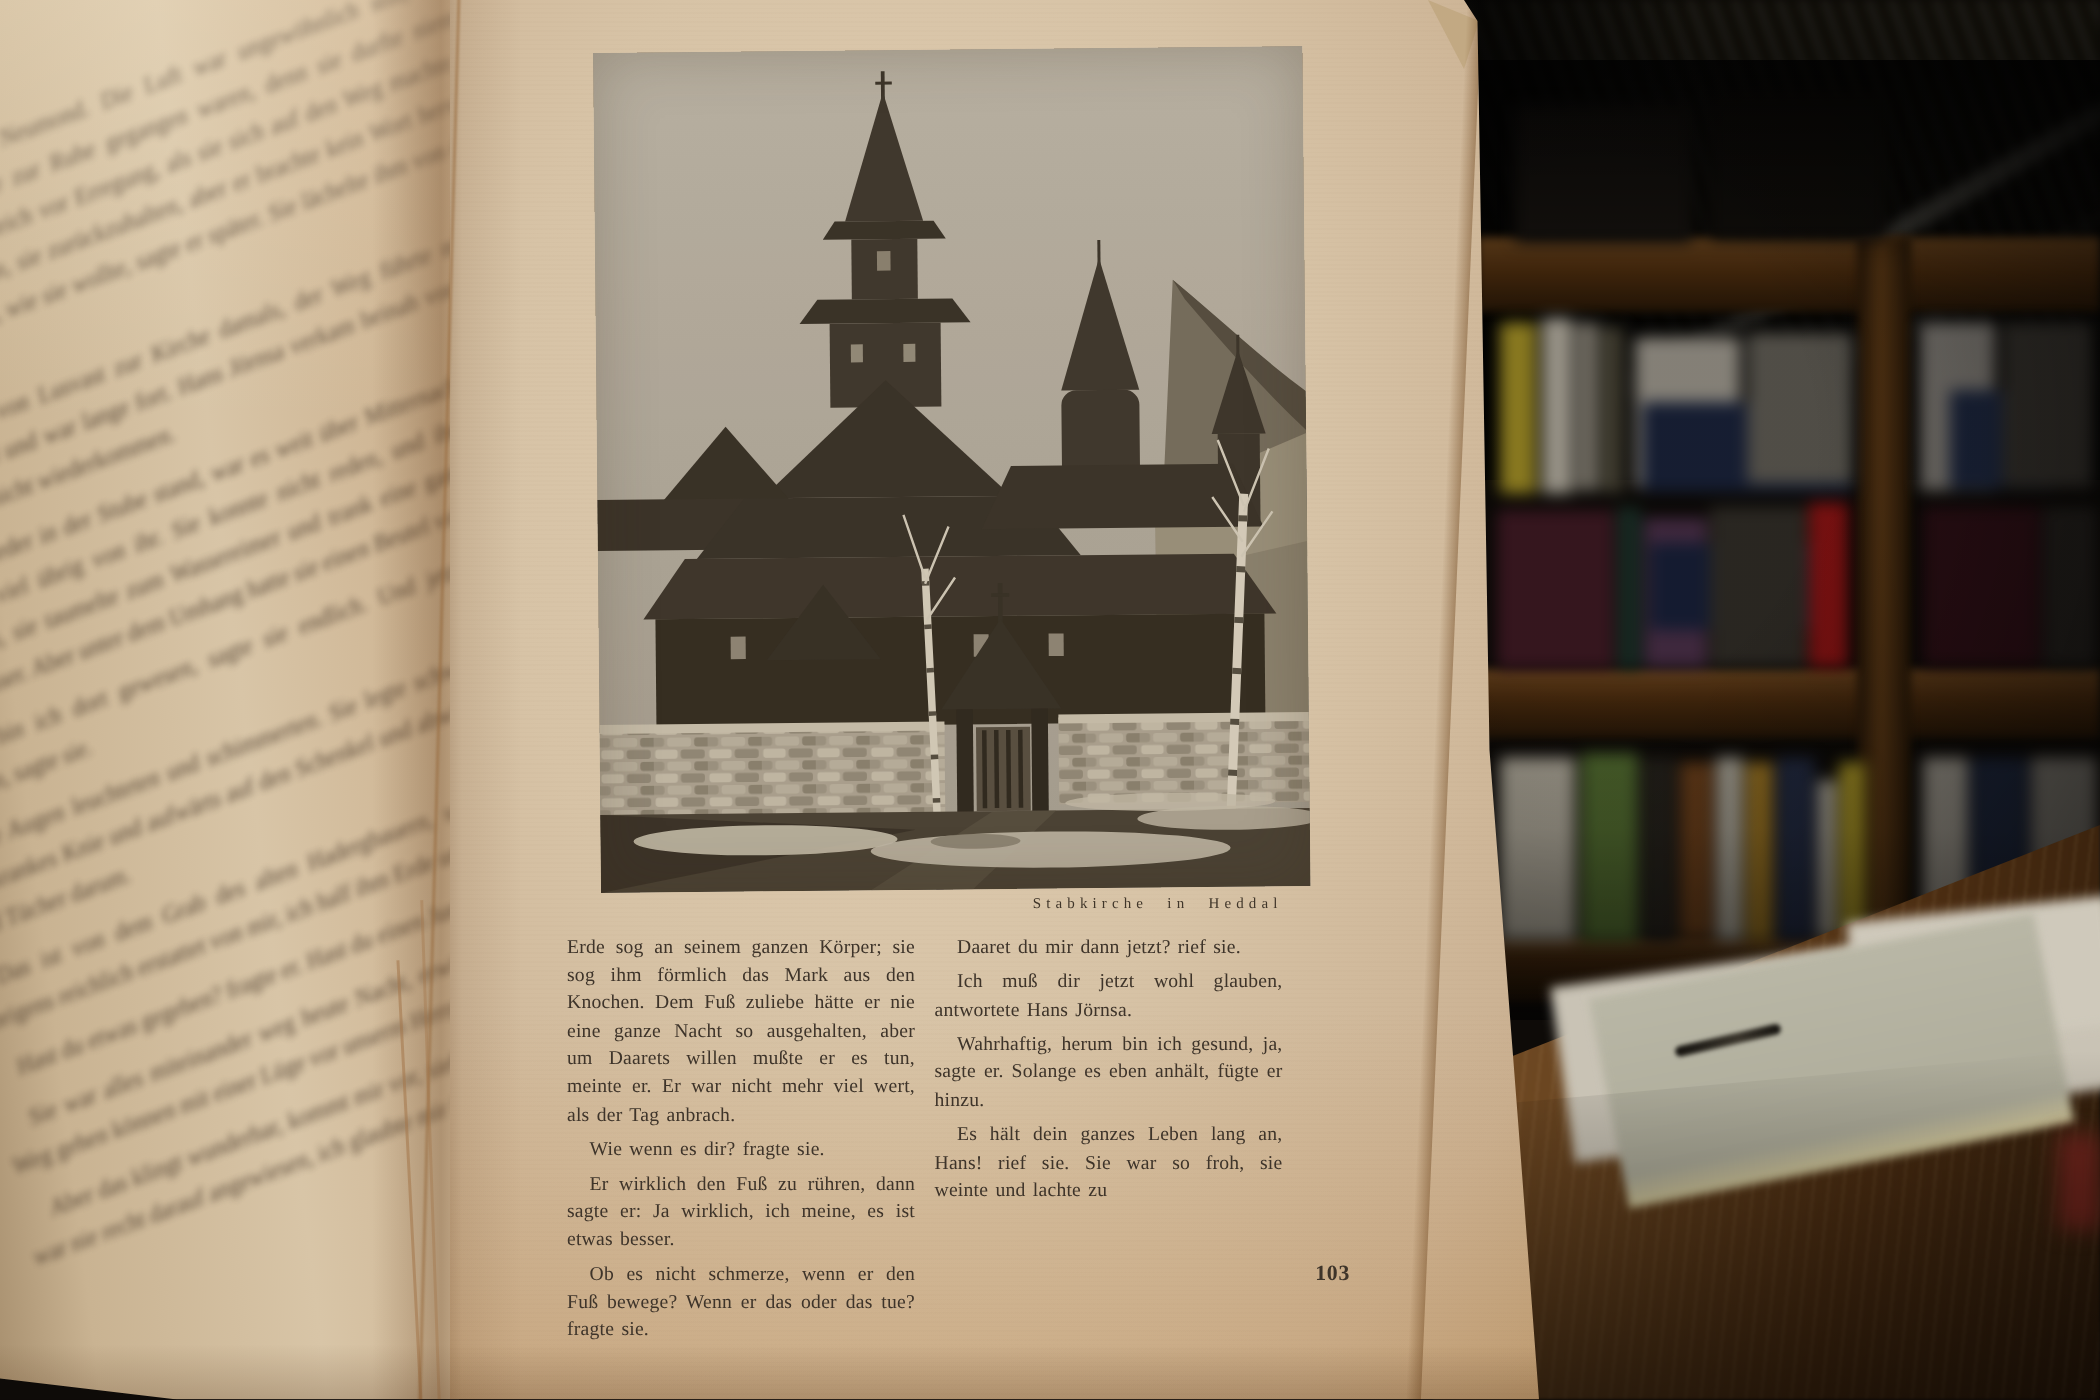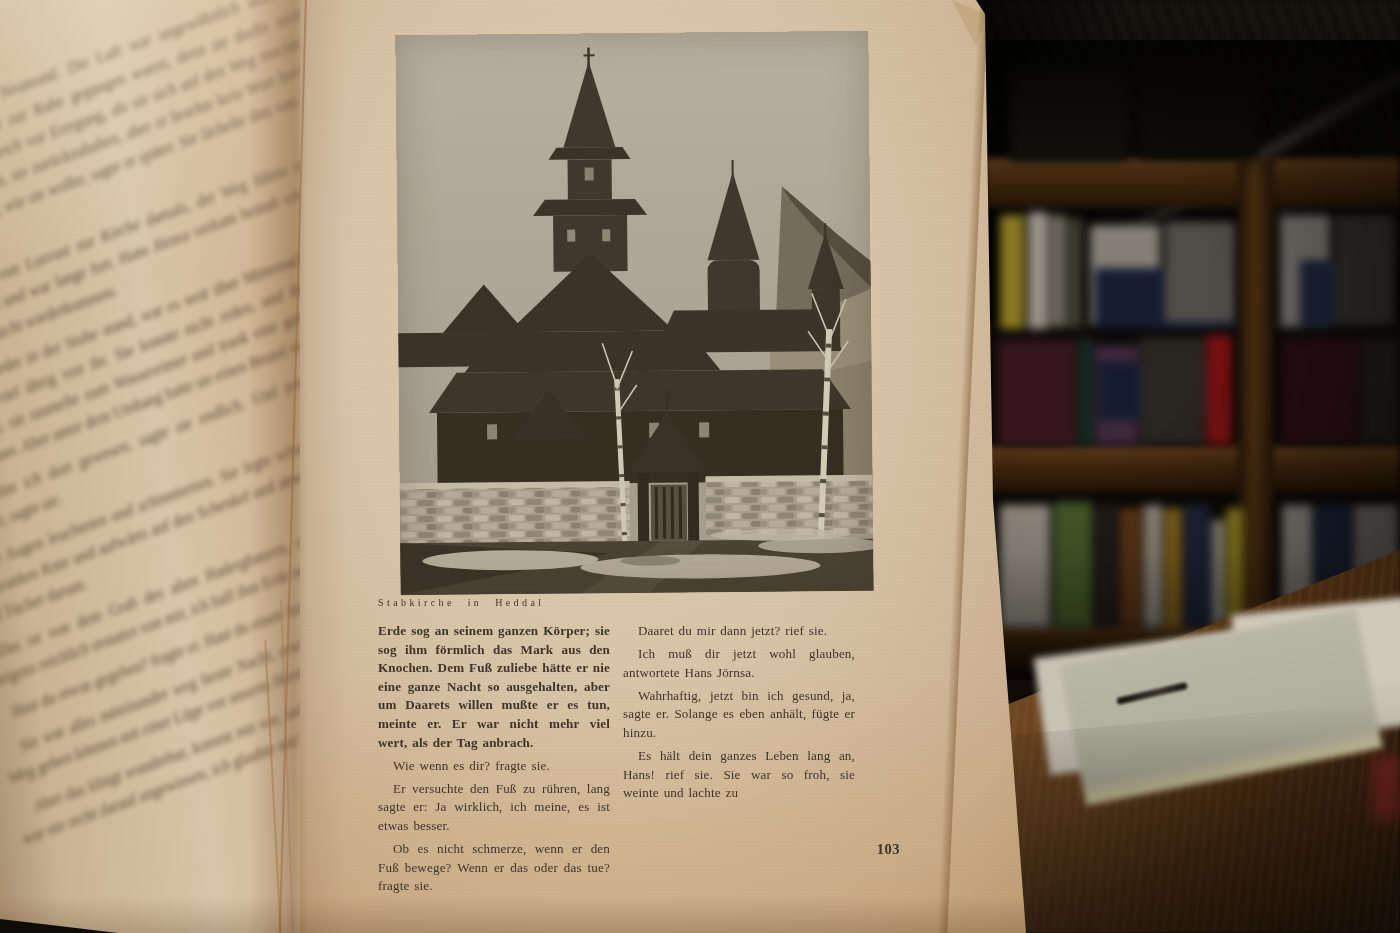--- a/index.html
+++ b/index.html
@@ -87,28 +87,28 @@
     filter:blur(2.4px);opacity:.88;}
   .left-text p{margin:0 0 7px;text-indent:18px;}
   .left-text p.frag{text-indent:0;}
 
   
   .photo{position:absolute;left:398px;top:33px;width:473px;height:560px;
     transform:rotate(-.55deg);box-shadow:inset 0 0 26px rgba(40,30,18,.3);overflow:hidden;}
   .photo svg{display:block;}
   .photo-tint{position:absolute;inset:0;background:rgba(186,156,112,.1);
     box-shadow:inset 0 0 40px rgba(60,45,25,.25);}
-  .caption{position:absolute;left:378px;top:597px;width:477px;text-align:left;
+  .caption{position:absolute;left:378px;top:597px;width:477px;text-align:right;
     font-size:10px;letter-spacing:3.4px;word-spacing:7px;color:#40362a;}
   .columns{position:absolute;left:378px;top:622px;width:477px;display:flex;gap:13px;
     font-size:13.1px;line-height:18.6px;color:#3e342a;text-align:justify;
     letter-spacing:.15px;word-spacing:1.4px;filter:blur(.28px);}
   .col{width:232px;}
   .col p{margin:0 0 4.5px;text-indent:15px;text-align-last:left;}
-  .col p.no-indent{text-indent:0;font-weight:bold;}
+  .col p.no-indent{text-indent:0;}
   .page-number{position:absolute;left:846px;top:841px;width:54px;text-align:right;
     font-size:14.5px;font-weight:700;color:#3e342a;letter-spacing:.5px;filter:blur(.2px);}
   .bottom-shadow{position:absolute;left:0;top:896px;width:1030px;height:37px;
     background:linear-gradient(to bottom,rgba(80,45,15,0),rgba(70,40,15,.22));}
 </style>
 </head>
 <body>
 
 <div class="stage">
 
@@ -283,27 +283,27 @@
       </svg>
       <div class="photo-tint"></div>
     </div>
 
     <div class="caption">Stabkirche in Heddal</div>
 
     <div class="columns">
       <div class="col">
         <p class="no-indent">Erde sog an seinem ganzen Körper; sie sog ihm förmlich das Mark aus den Knochen. Dem Fuß zuliebe hätte er nie eine ganze Nacht so ausgehalten, aber um Daarets willen mußte er es tun, meinte er. Er war nicht mehr viel wert, als der Tag anbrach.</p>
         <p>Wie wenn es dir? fragte sie.</p>
-        <p>Er versuchte den Fuß zu rühren, lang sagte er: Ja wirklich, ich meine, es ist etwas besser.</p>
+        <p>Er wirklich den Fuß zu rühren, dann sagte er: Ja wirklich, ich meine, es ist etwas besser.</p>
         <p>Ob es nicht schmerze, wenn er den Fuß bewege? Wenn er das oder das tue? fragte sie.</p>
       </div>
       <div class="col">
         <p>Daaret du mir dann jetzt? rief sie.</p>
         <p>Ich muß dir jetzt wohl glauben, antwortete Hans Jörnsa.</p>
-        <p>Wahrhaftig, jetzt bin ich gesund, ja, sagte er. Solange es eben anhält, fügte er hinzu.</p>
+        <p>Wahrhaftig, herum bin ich gesund, ja, sagte er. Solange es eben anhält, fügte er hinzu.</p>
         <p>Es hält dein ganzes Leben lang an, Hans! rief sie. Sie war so froh, sie weinte und lachte zu</p>
       </div>
     </div>
 
     <div class="page-number">103</div>
 
     <div class="dogear"></div>
     <div class="right-edge-shade"></div>
     <div class="bottom-shadow"></div>
   </div>

